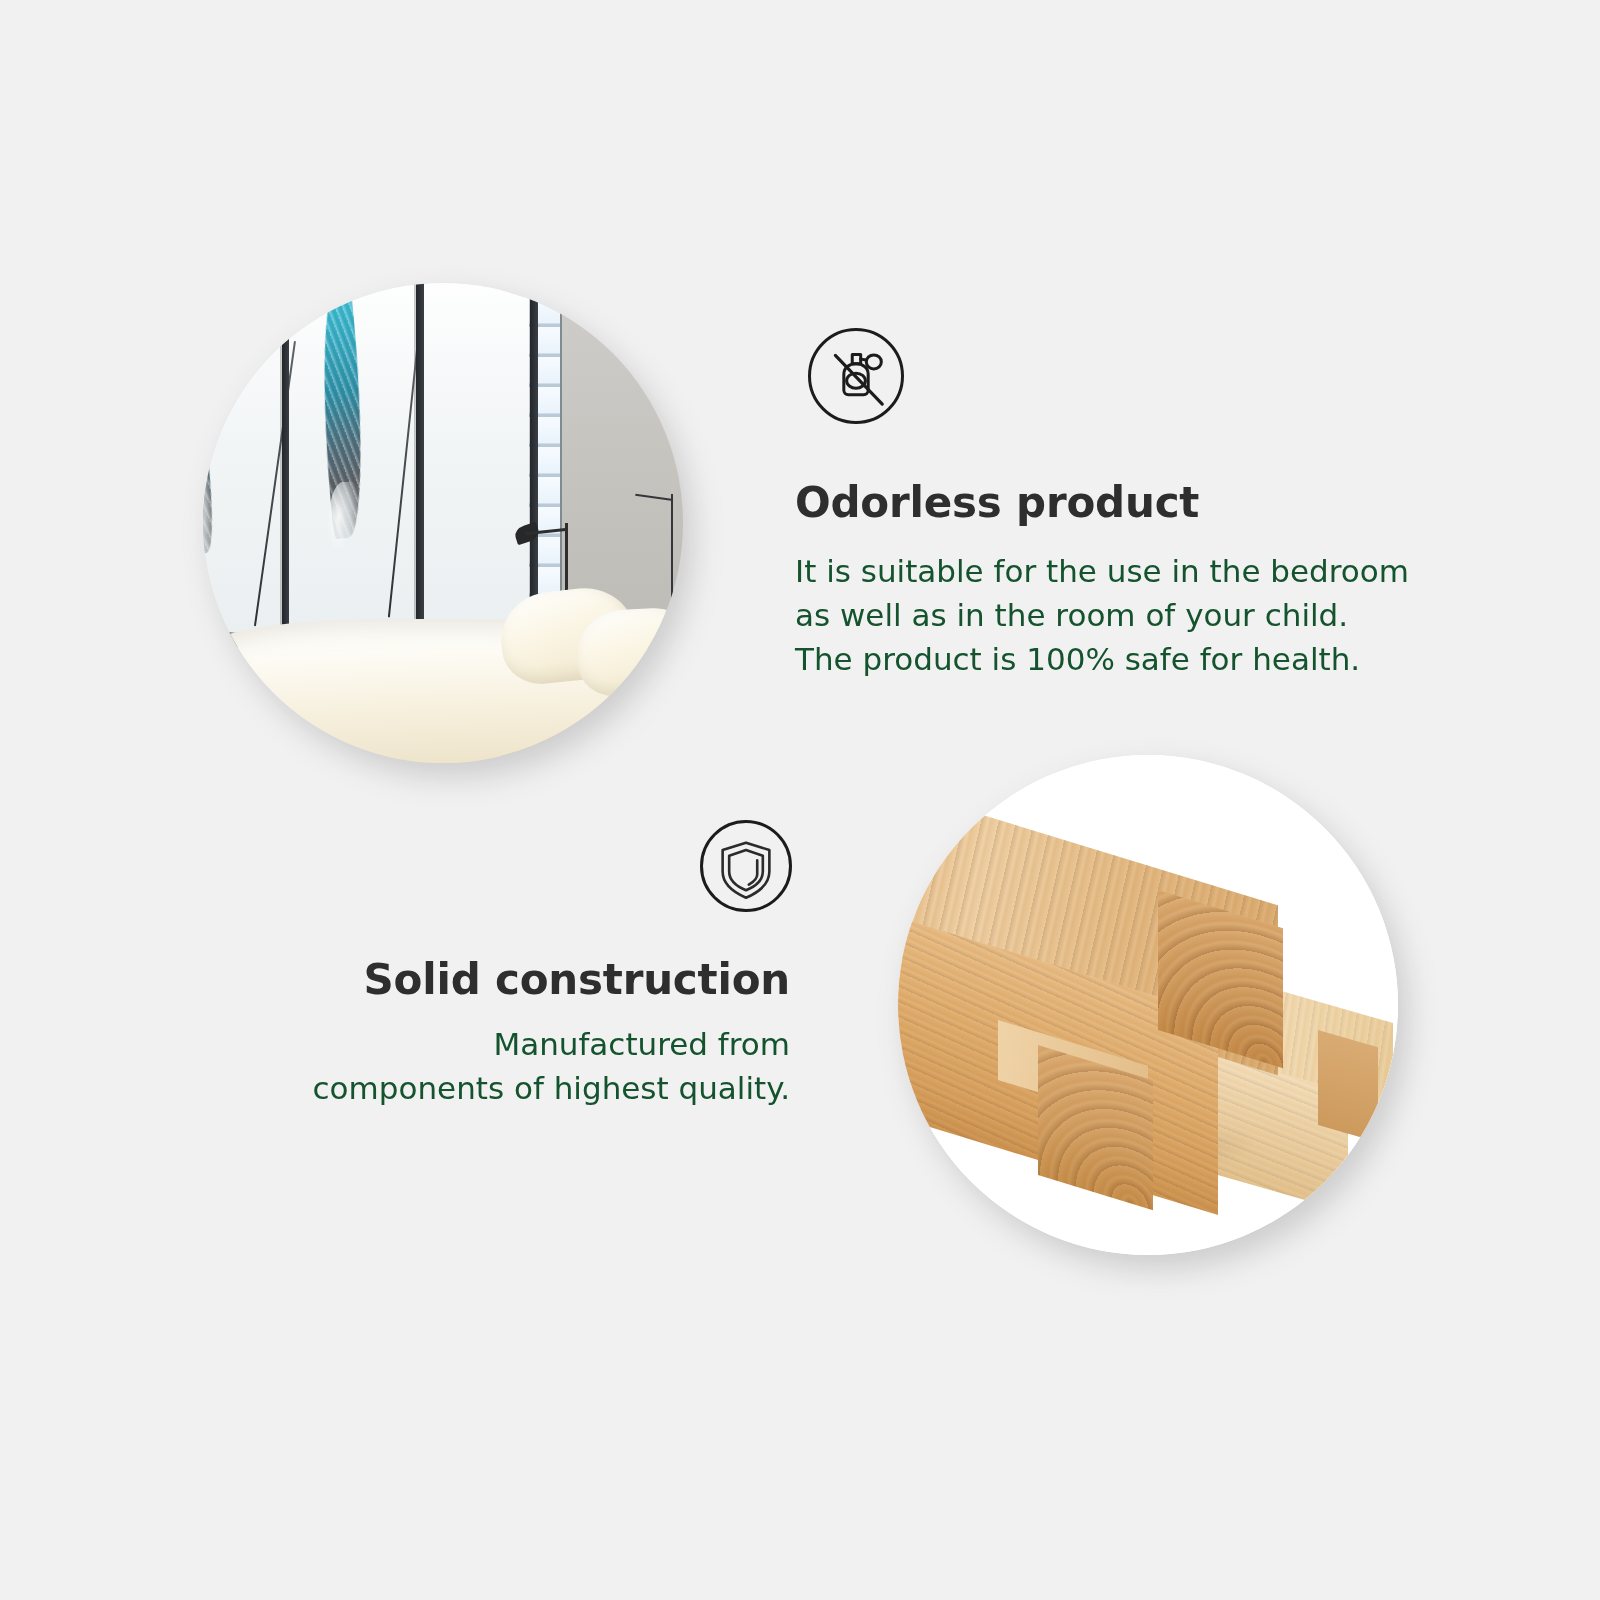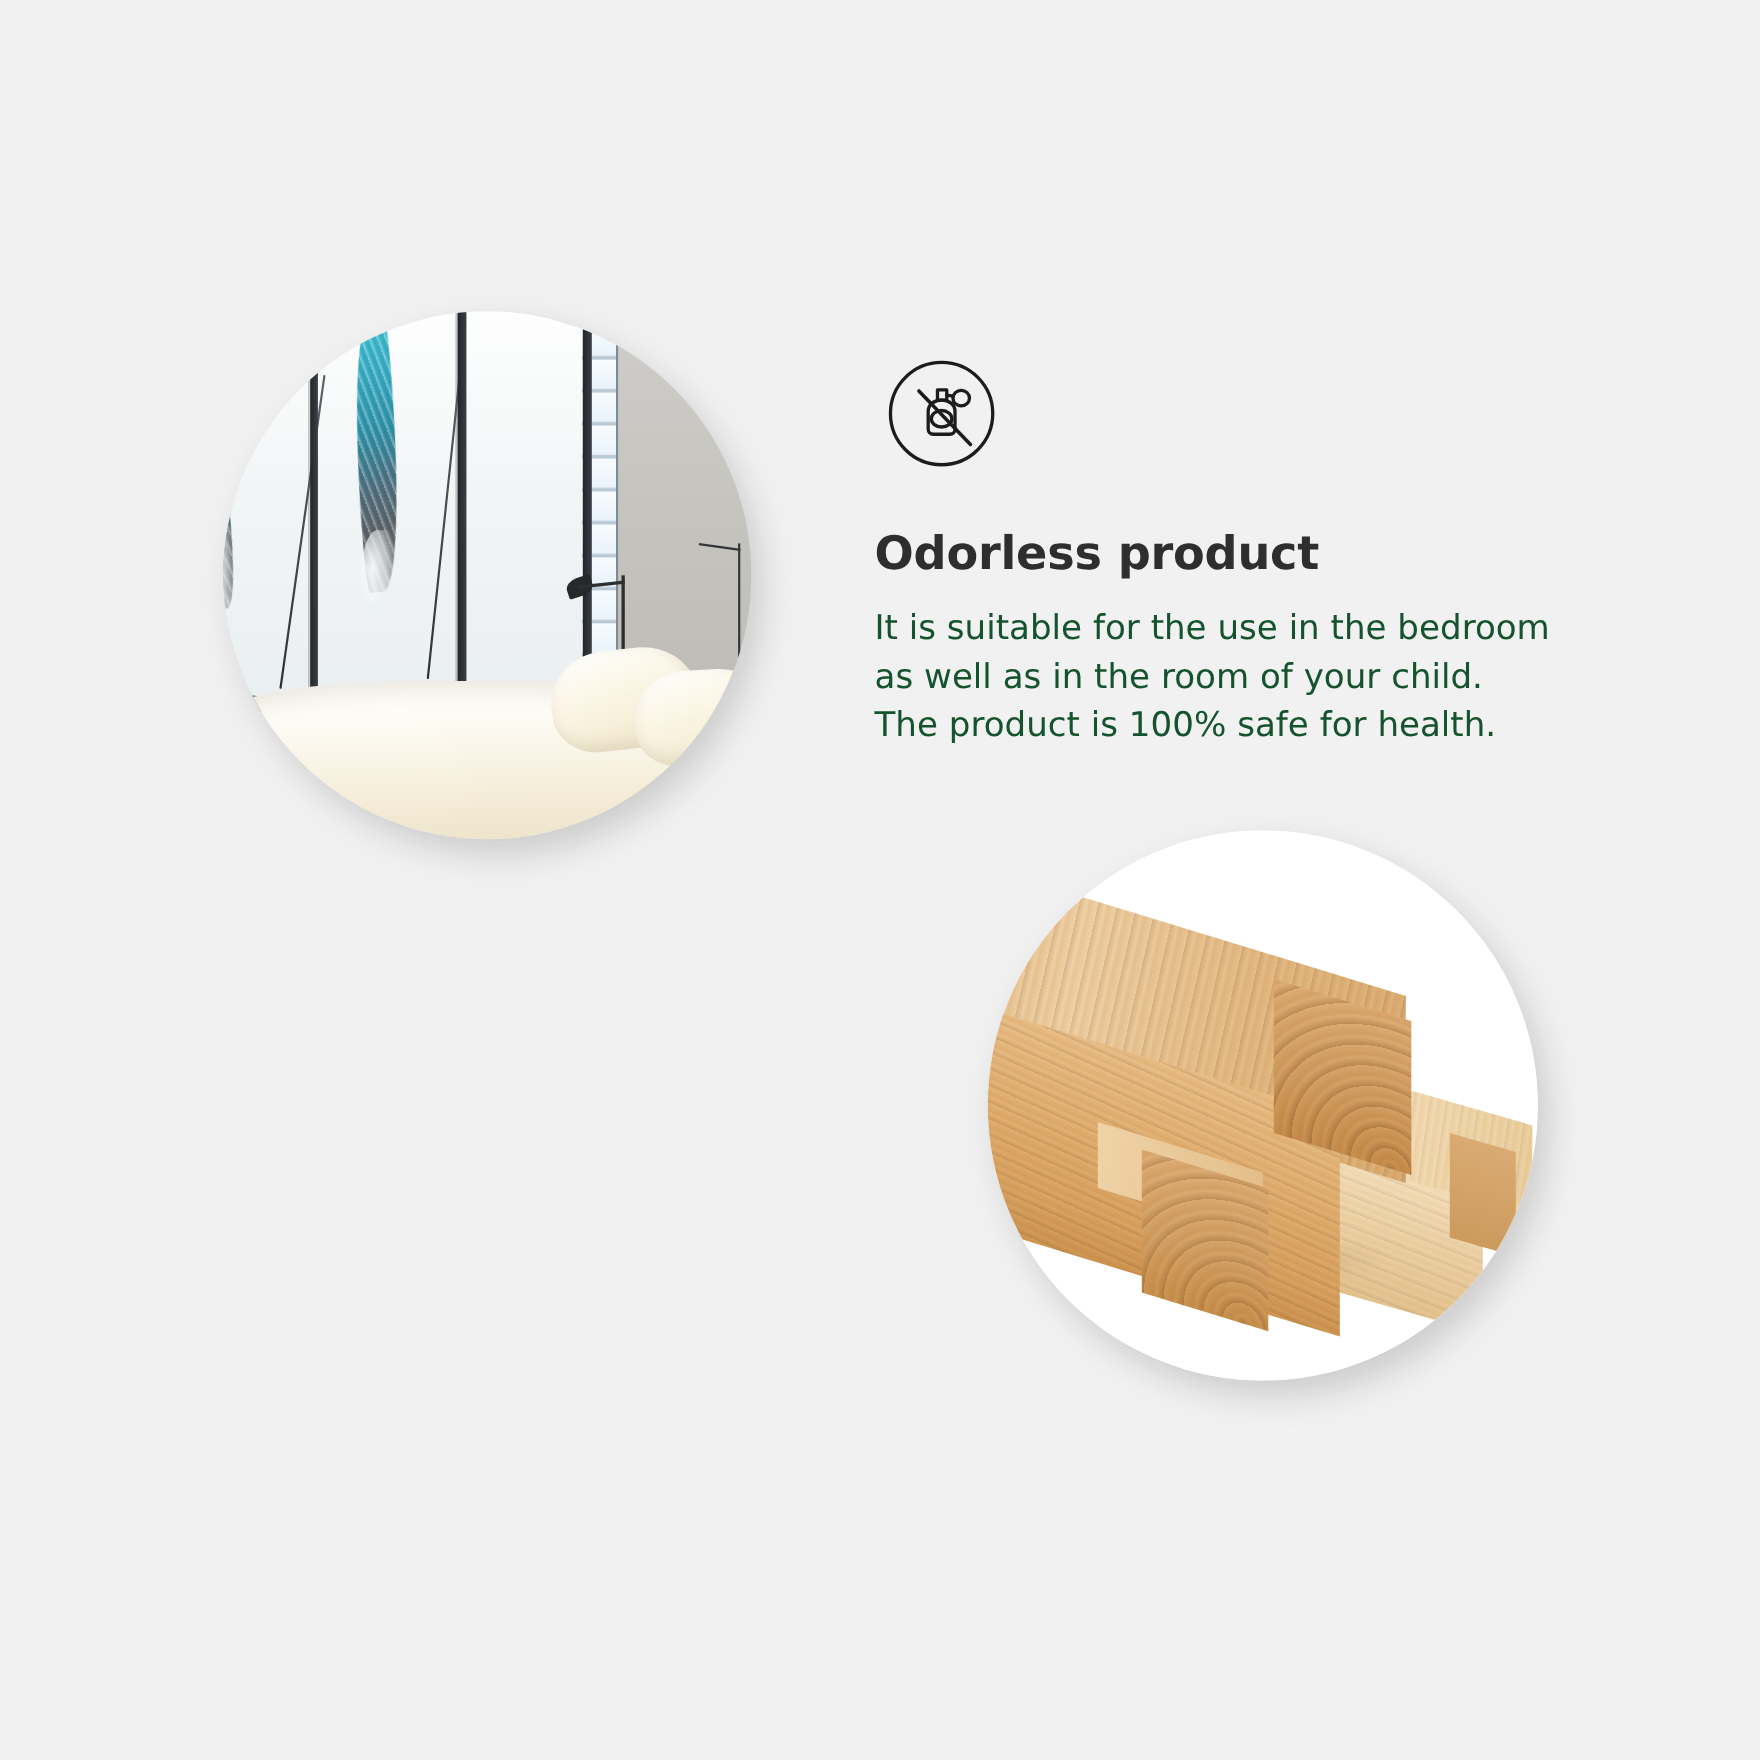--- a/index.html
+++ b/index.html
@@ -471,14 +471,35 @@
 
       <div class="wood-face" id="beam-top"></div>
       <div class="wood-face" id="beam-front"></div>
       <div class="wood-face" id="beam-end"></div>
 
       <div class="wood-face" id="block2-top"></div>
       <div class="wood-face" id="block2-end"></div>
     </div>
   </div>
 
+  <div class="feature" id="feature-solid">
+
+    <div class="icon-badge" id="icon-solid">
+      <svg viewBox="0 0 92 92" width="86" height="86">
+        <g fill="none" stroke="#2b2b2b" stroke-width="2.8" stroke-linecap="round" stroke-linejoin="round">
+
+          <path d="M46 21 L71 29 L71 52 C71 66 60 74 46 80
+                   C32 74 21 66 21 52 L21 29 Z"></path>
+
+          <path d="M46 29 L64 35 L64 52 C64 62 56 68 46 72
+                   C36 68 28 62 28 52 L28 35 Z"></path>
+
+          <path d="M58 40 L58 55 C58 60 54 63 49 66"></path>
+        </g>
+      </svg>
+    </div>
+
+    <div class="feature-title">Solid construction</div>
+    <div class="feature-body">Manufactured from
+components of highest quality.</div>
+  </div>
 
 </div>
 
 </body></html>

